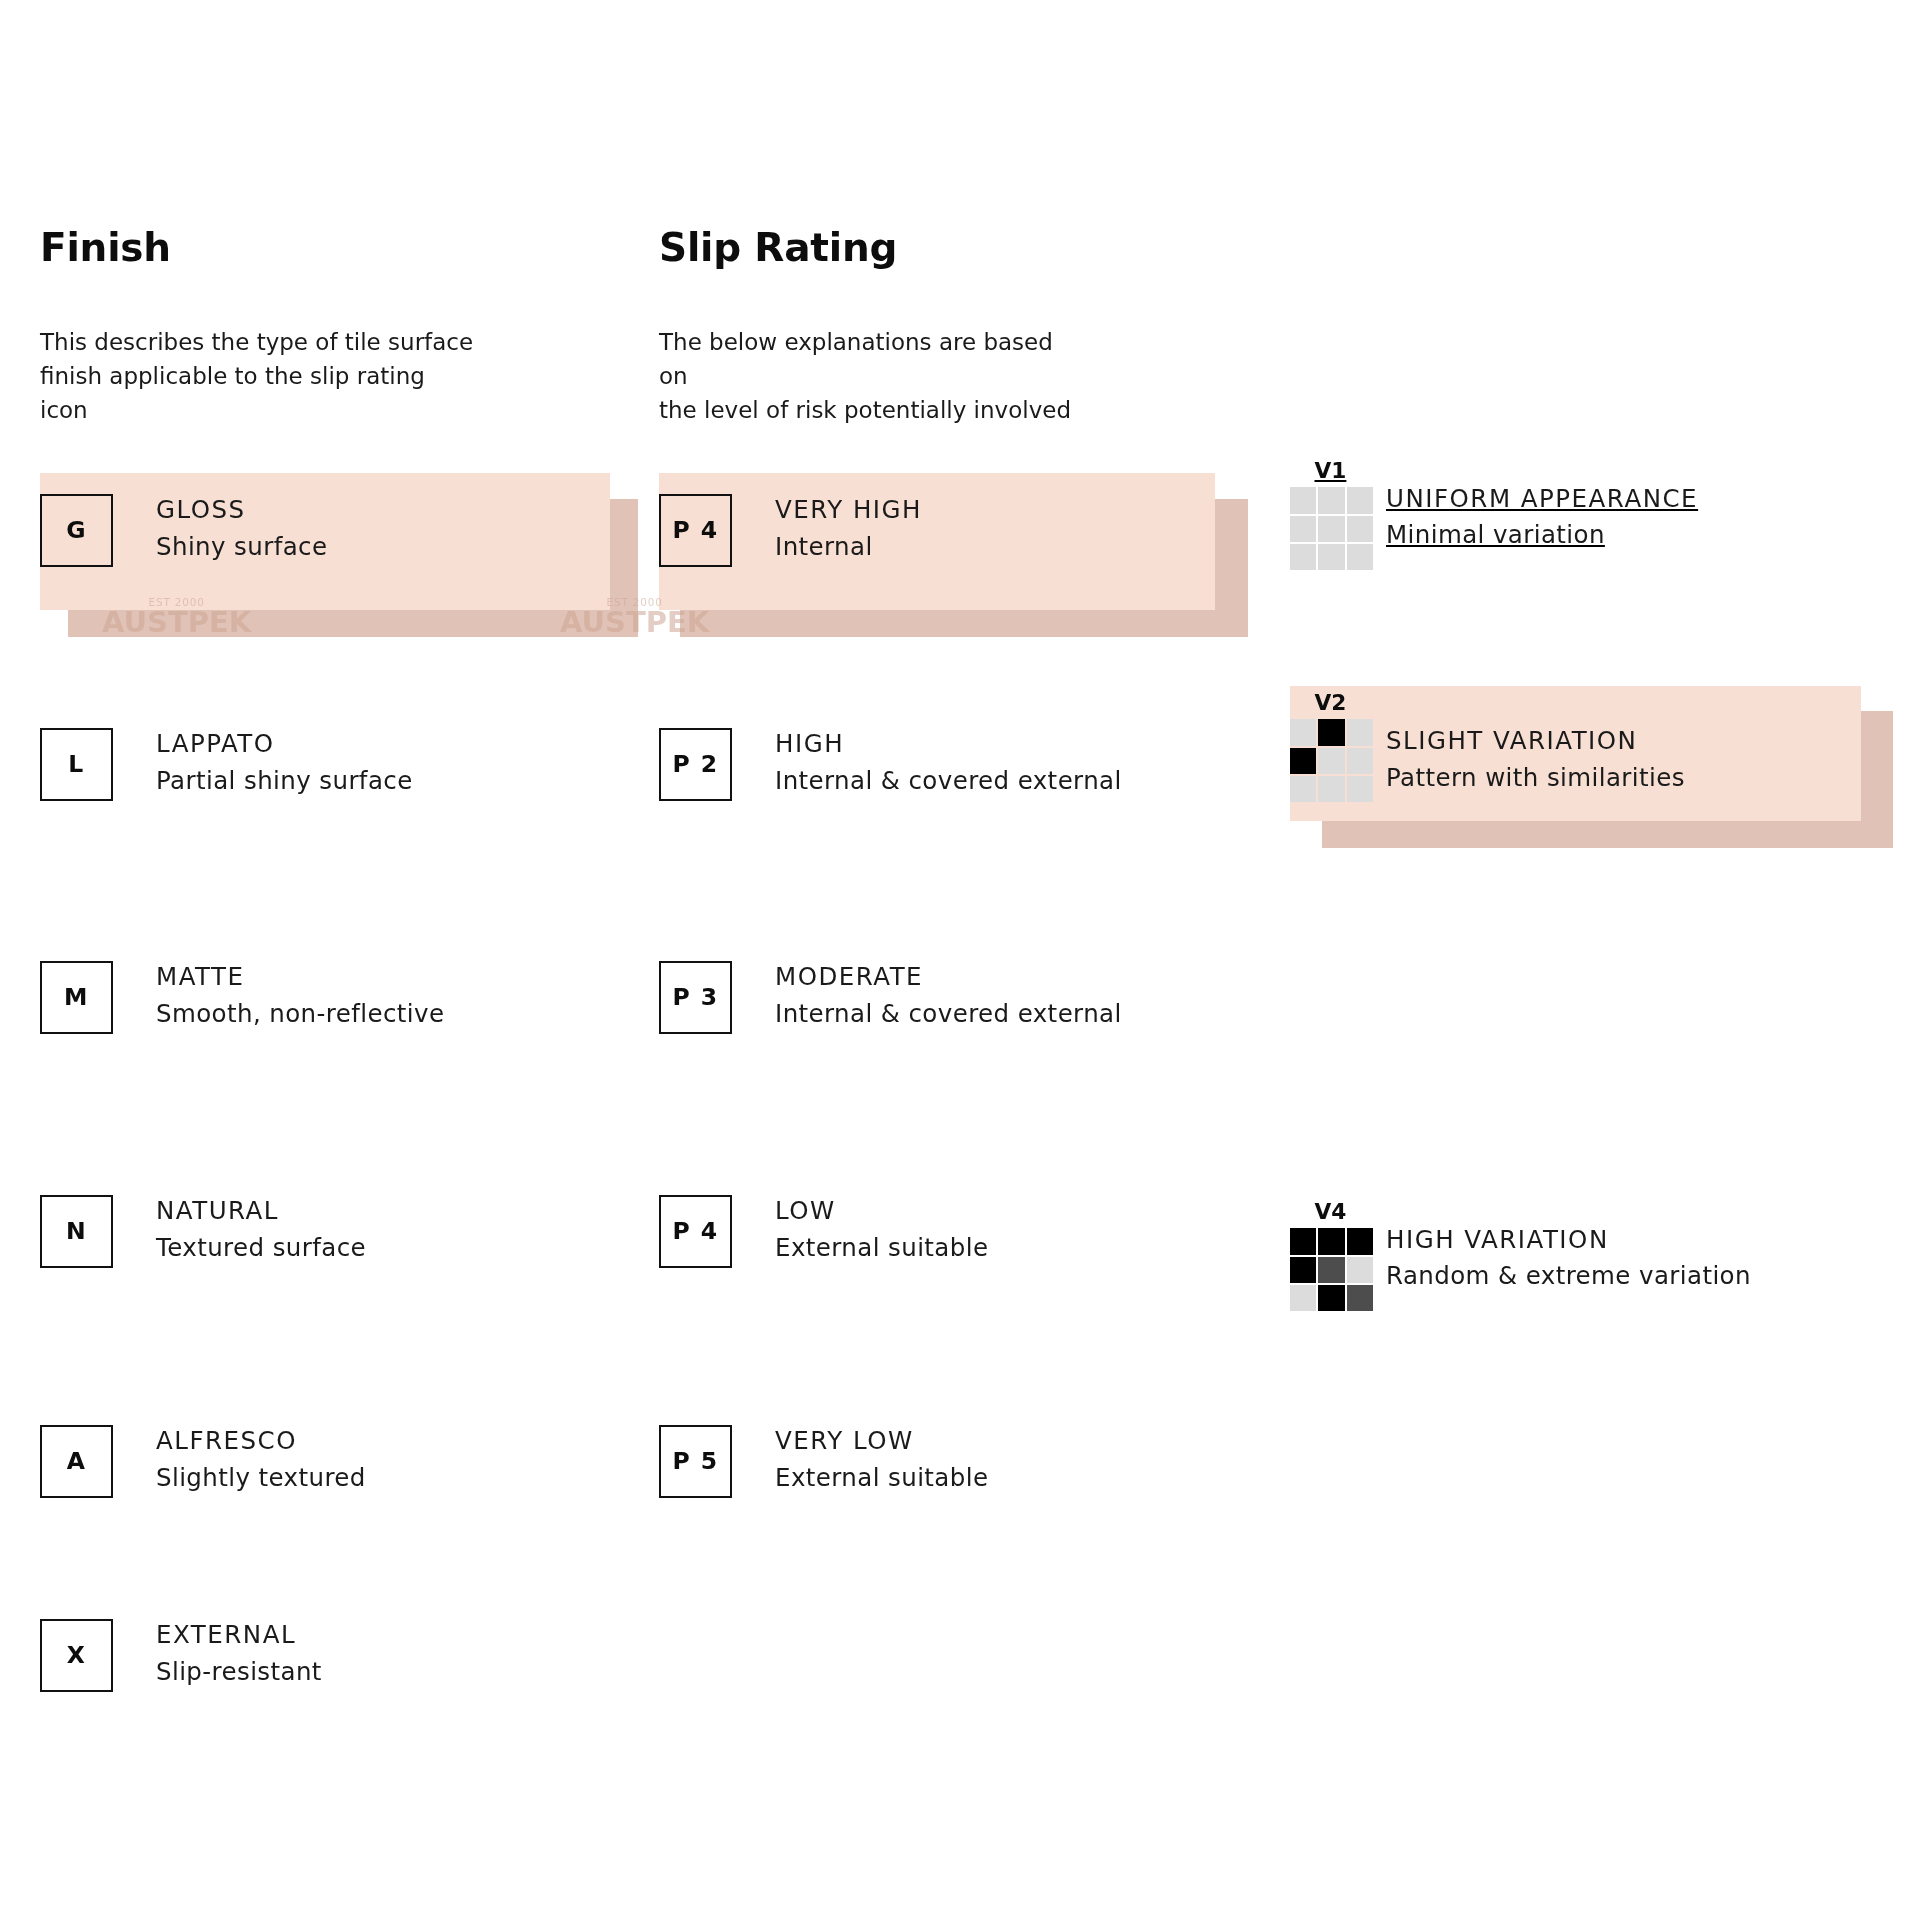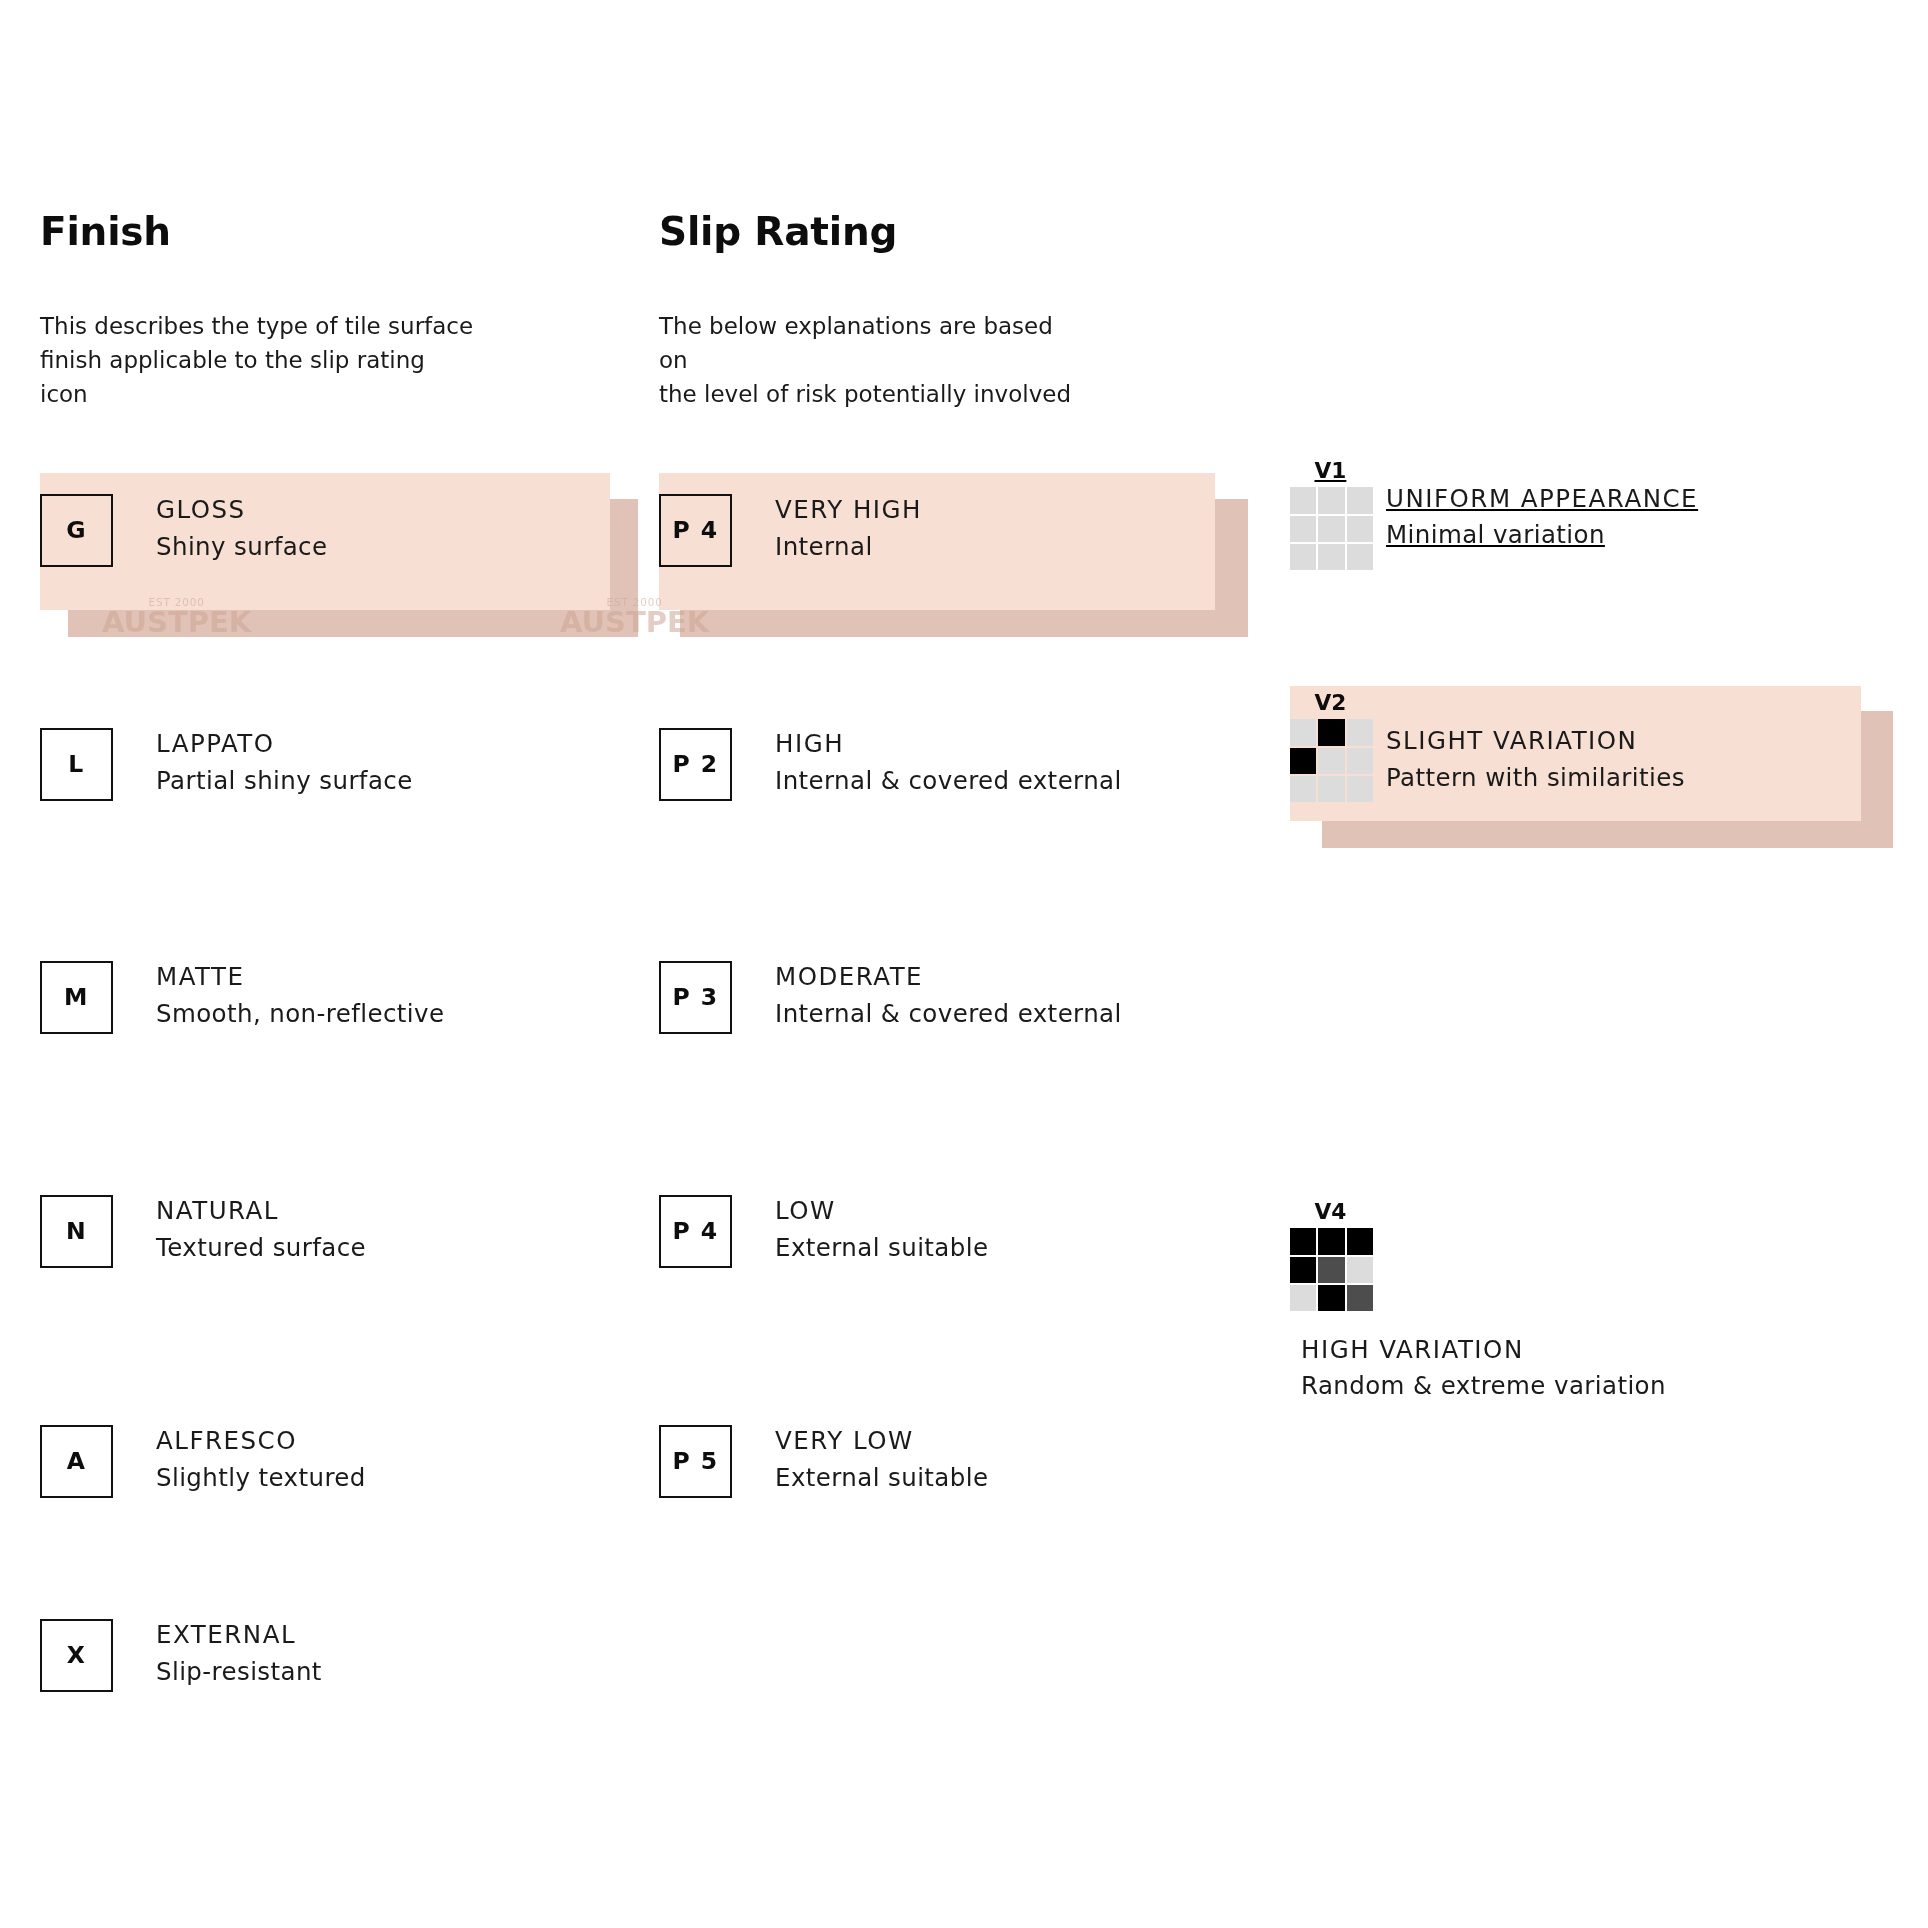--- a/index.html
+++ b/index.html
@@ -10,21 +10,21 @@
     overflow: hidden;
   }
 
   .page {
     position: relative;
     width: 1928px; height: 1928px;
     background: #ffffff;
   }
 
   
-  .col { position: absolute; top: 0; height: 1709px; }
+  .col { position: absolute; top: 16px; height: 1709px; }
   #col-finish   { left: 40px;   width: 584px; }
   #col-slip     { left: 659px;  width: 603px; }
   #col-variation{ left: 1290px; width: 621px; }
 
   .col-title {
     position: absolute;
     top: 209px;
     left: 0;
     font-size: 39px;
     font-weight: bold;
@@ -349,21 +349,21 @@
           <i style="background: rgb(220, 220, 220);"></i>
         </div>
     </div>
     <div class="var-text">
       <div class="var-title">SLIGHT VARIATION</div>
       <div class="var-sub">Pattern with similarities</div>
     </div>
   </div>
 
 
-  <div class="var-row" style="left:1290px; top:1201px;flex-direction:column;">
+  <div class="var-row" style="left:1290px; top:1201px;">
     <div class="var-left">
       <div class="var-code">V4</div>
       <div class="grid3">
           <i style="background: rgb(0, 0, 0);"></i>
           <i style="background: rgb(0, 0, 0);"></i>
           <i style="background: rgb(0, 0, 0);"></i>
           <i style="background: rgb(0, 0, 0);"></i>
           <i style="background: rgb(77, 77, 77);"></i>
           <i style="background: rgb(220, 220, 220);"></i>
           <i style="background: rgb(220, 220, 220);"></i>

